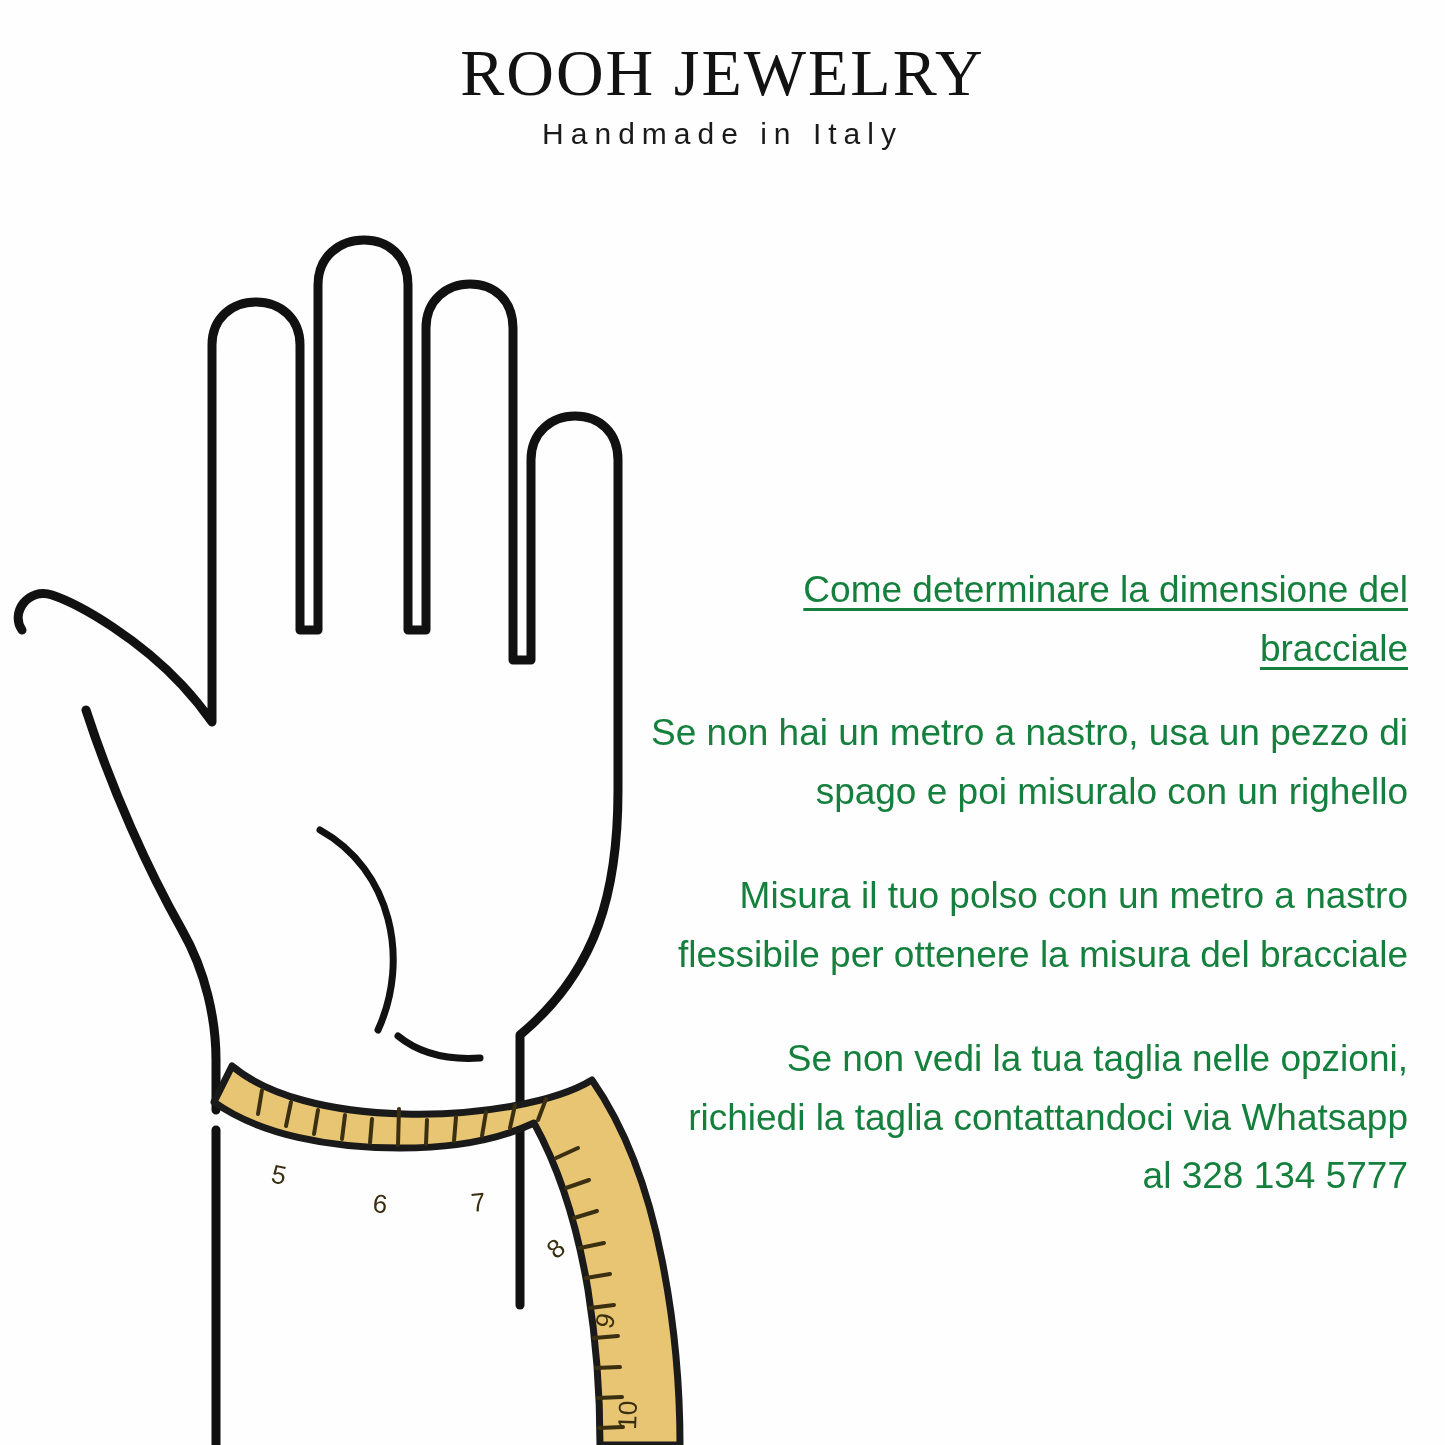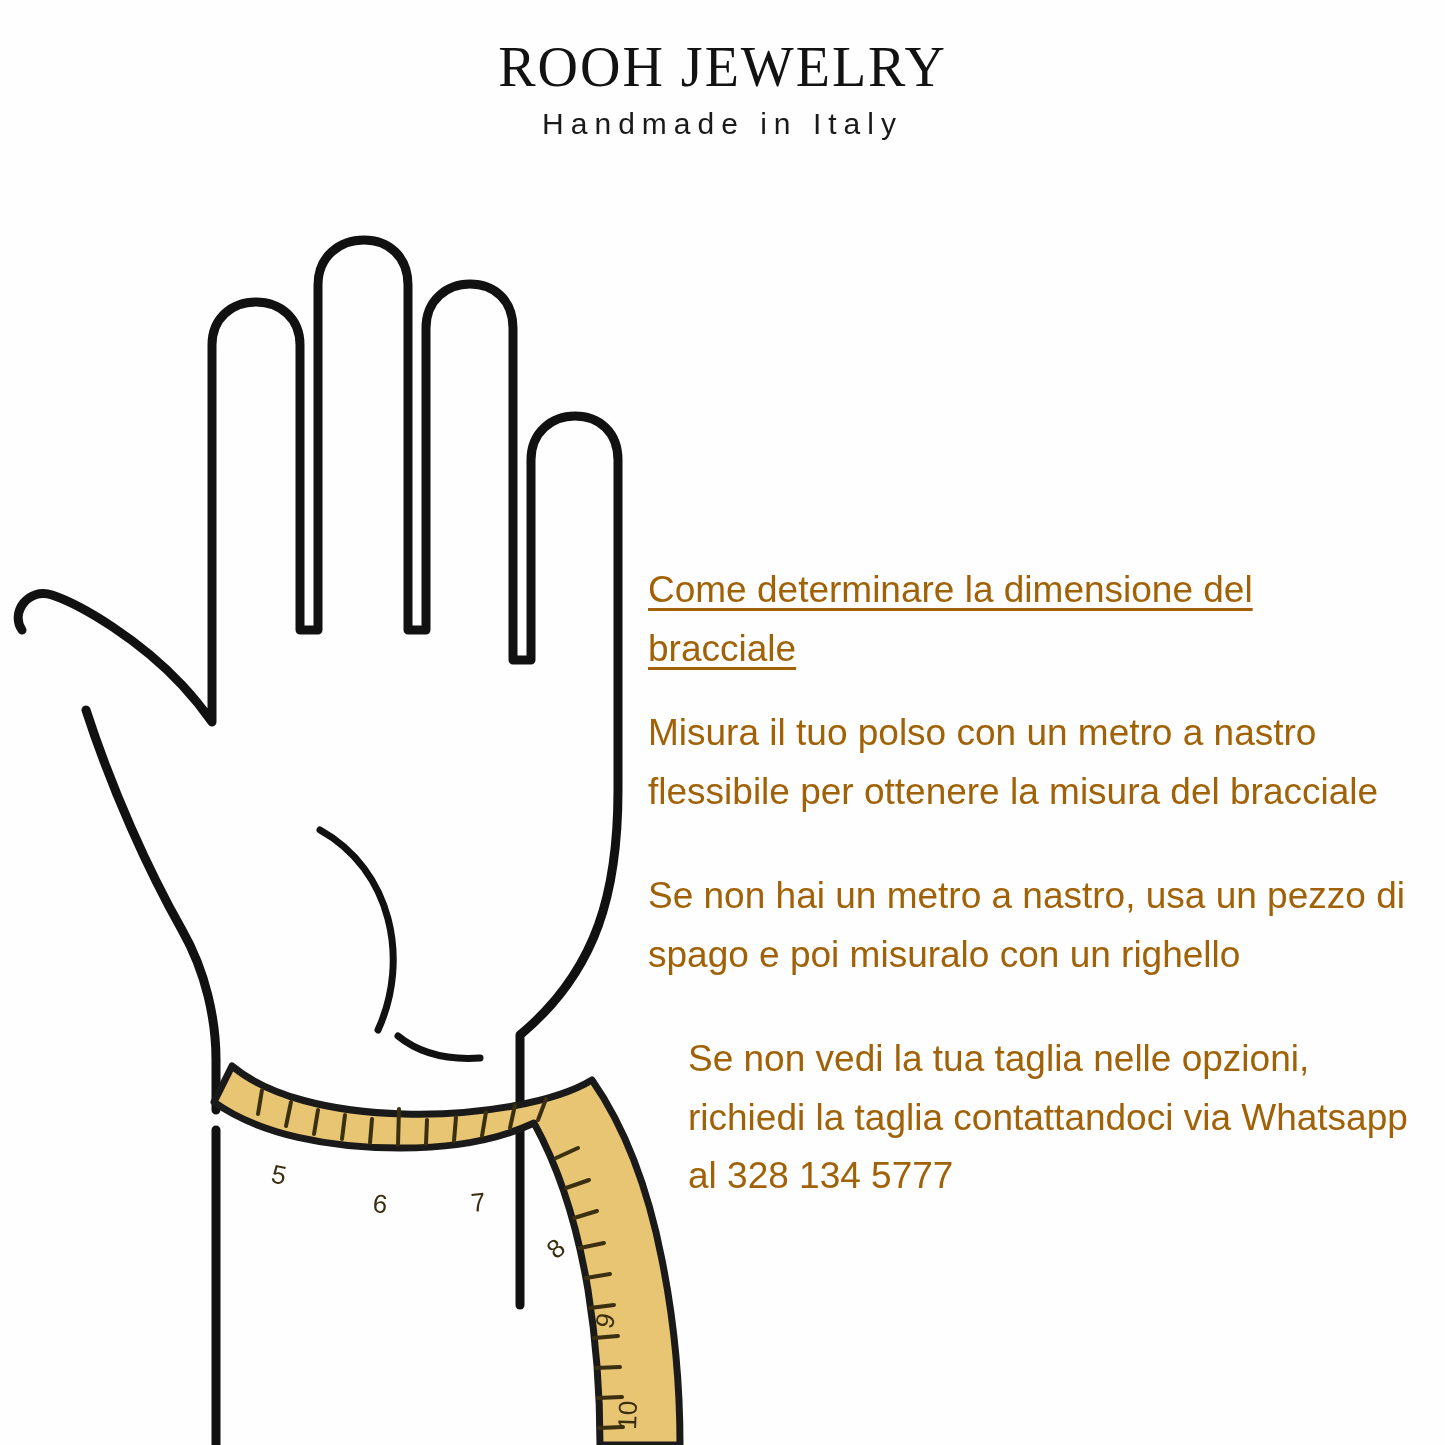--- a/index.html
+++ b/index.html
@@ -26,21 +26,21 @@
   
   .header {
     position: absolute;
     top: 38px;
     left: 0;
     width: 1445px;
     text-align: center;
   }
   .brand-title {
     font-family: "Liberation Serif", serif;
-    font-size: 56px;
+    font-size: 66px;
     letter-spacing: 2px;
     color: #121212;
     line-height: 1.05;
     font-weight: 400;
   }
   .brand-subtitle {
     margin-top: 10px;
     font-family: Liberation Sans, sans-serif;
     font-size: 30px;
     letter-spacing: 7px;
@@ -59,22 +59,22 @@
   .illustration svg {
     display: block;
   }
 
   
   .text-col {
     position: absolute;
     left: 648px;
     top: 560px;
     width: 760px;
-    text-align: left;
-    color: #a16207;
+    text-align: right;
+    color: #15803d;
   }
   .headline {
     font-size: 37px;
     line-height: 1.6;
     text-decoration: underline;
     text-underline-offset: 6px;
     margin: 0 0 26px 0;
   }
   .para {
     font-size: 37px;
@@ -184,18 +184,18 @@
           <text x="556" y="1030" transform="rotate(-40 556 1030)">8</text>
           <text x="612" y="1100" transform="rotate(-75 612 1100)">9</text>
           <text x="636" y="1200" transform="rotate(-88 636 1200)">10</text>
         </g>
       </g>
     </svg>
   </div>
 
   <div class="text-col">
     <div class="headline">Come determinare la dimensione del bracciale</div>
+    <p class="para">Se non hai un metro a nastro, usa un pezzo di spago e poi misuralo con un righello</p>
     <p class="para">Misura il tuo polso con un metro a nastro flessibile per ottenere la misura del bracciale</p>
-    <p class="para">Se non hai un metro a nastro, usa un pezzo di spago e poi misuralo con un righello</p>
     <p class="para">Se non vedi la tua taglia nelle opzioni, richiedi la taglia contattandoci via Whatsapp al 328 134 5777</p>
   </div>
 
 </div>
 
 </body></html>

